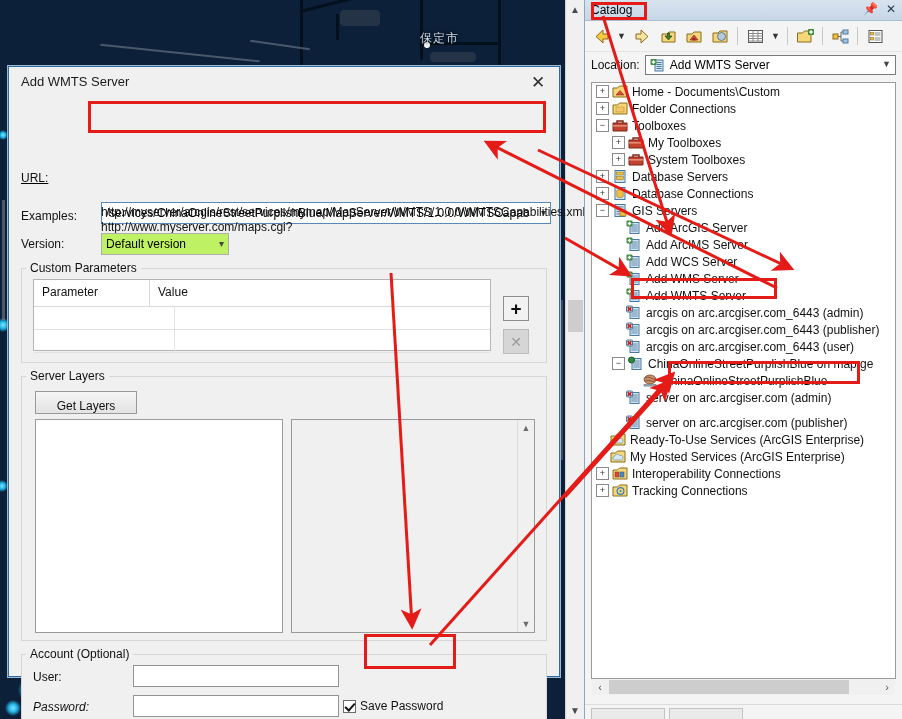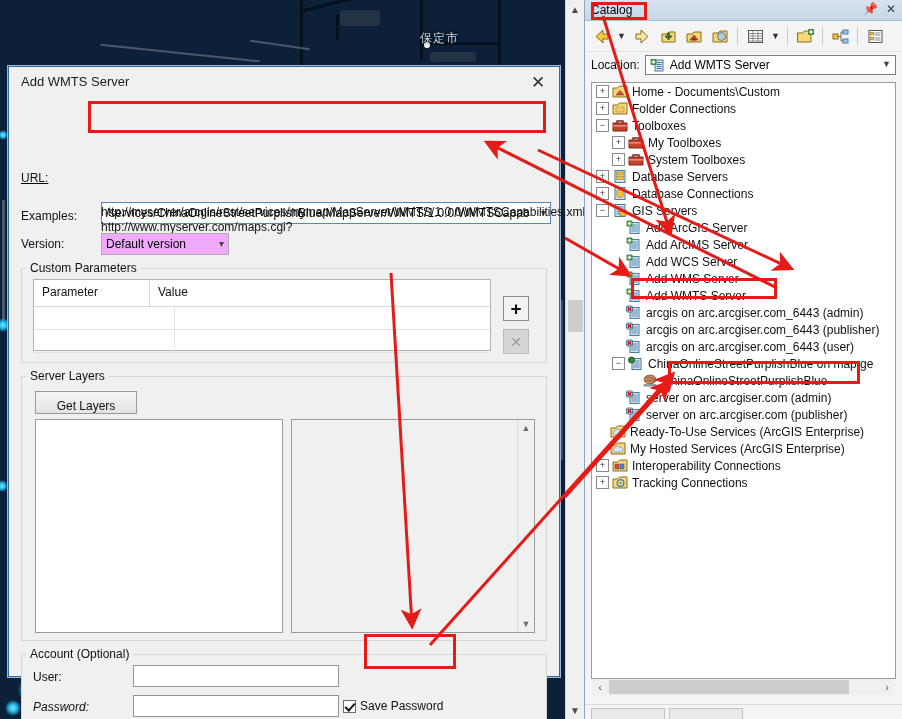--- a/index.html
+++ b/index.html
@@ -33,21 +33,21 @@
   #dlg-close{position:absolute;right:6px;top:4px;width:30px;height:24px;line-height:24px;text-align:center;
      font-size:17px;color:#333;cursor:pointer;}
   #dlg-body{position:absolute;left:0;top:30px;right:0;bottom:0;padding:0 12px;box-sizing:border-box;}
 
   .row{display:flex;align-items:center;}
   .lbl{font-size:12px;color:#111;}
 
   .combo{position:relative;background:#fff;border:1px solid #5a87b5;height:22px;box-sizing:border-box;
      display:flex;align-items:center;padding:0 20px 0 4px;font-size:12px;overflow:hidden;white-space:nowrap;}
   .combo .chev{position:absolute;right:4px;top:4px;font-size:10px;color:#444;}
-  .combo.grey{background:#f0abfc;border:1px solid #adadad;}
+  .combo.grey{background:#bef264;border:1px solid #adadad;}
 
   .examples{font-size:12px;line-height:15px;color:#111;white-space:nowrap;}
 
   fieldset.grp{border:1px solid #d6d6d6;margin:0;padding:0;position:absolute;box-sizing:border-box;background:#f0f0f0;}
   fieldset.grp > legend{font-size:12px;padding:0 4px;margin-left:4px;color:#111;}
 
   .tbl{position:absolute;background:#fff;border:1px solid #b4b4b4;box-sizing:border-box;}
   .tbl .hdr{display:flex;height:26px;border-bottom:1px solid #d9d9d9;}
   .tbl .hdr div{padding:5px 0 0 8px;font-size:12px;color:#111;box-sizing:border-box;}
   .tbl .hdr .c1{width:116px;border-right:1px solid #d9d9d9;}
@@ -573,21 +573,21 @@
               <line x1="5.3" y1="5" x2="11.7" y2="5"></line>
               <line x1="5.3" y1="7" x2="11.7" y2="7"></line>
               <line x1="5.3" y1="9" x2="11.7" y2="9"></line>
               <line x1="5.3" y1="11" x2="11.7" y2="11"></line>
             </g>
             <rect x="0.5" y="1" width="6" height="6" fill="#cfe3f2" stroke="#4a7aa0" rx="1"></rect>
             <path d="M1.6 2.1 L5.4 5.9 M5.4 2.1 L1.6 5.9" stroke="#c42020" stroke-width="1.5"></path>
           </svg></span>
         <span>server on arc.arcgiser.com (admin)</span>
       </div>
-      <div class="tnode" style="padding-left: 20px;">
+      <div class="tnode" style="padding-left: 20px; margin-top: 8px;">
         <span class="nub"></span>
         <span class="ic"><svg width="16" height="15" viewBox="0 0 16 15">
             <rect x="4" y="2.5" width="9" height="11" fill="#cfe3f2" stroke="#4a7aa0"></rect>
             <g stroke="#4a7aa0" stroke-width=".8">
               <line x1="5.3" y1="5" x2="11.7" y2="5"></line>
               <line x1="5.3" y1="7" x2="11.7" y2="7"></line>
               <line x1="5.3" y1="9" x2="11.7" y2="9"></line>
               <line x1="5.3" y1="11" x2="11.7" y2="11"></line>
             </g>
             <rect x="0.5" y="1" width="6" height="6" fill="#cfe3f2" stroke="#4a7aa0" rx="1"></rect>

